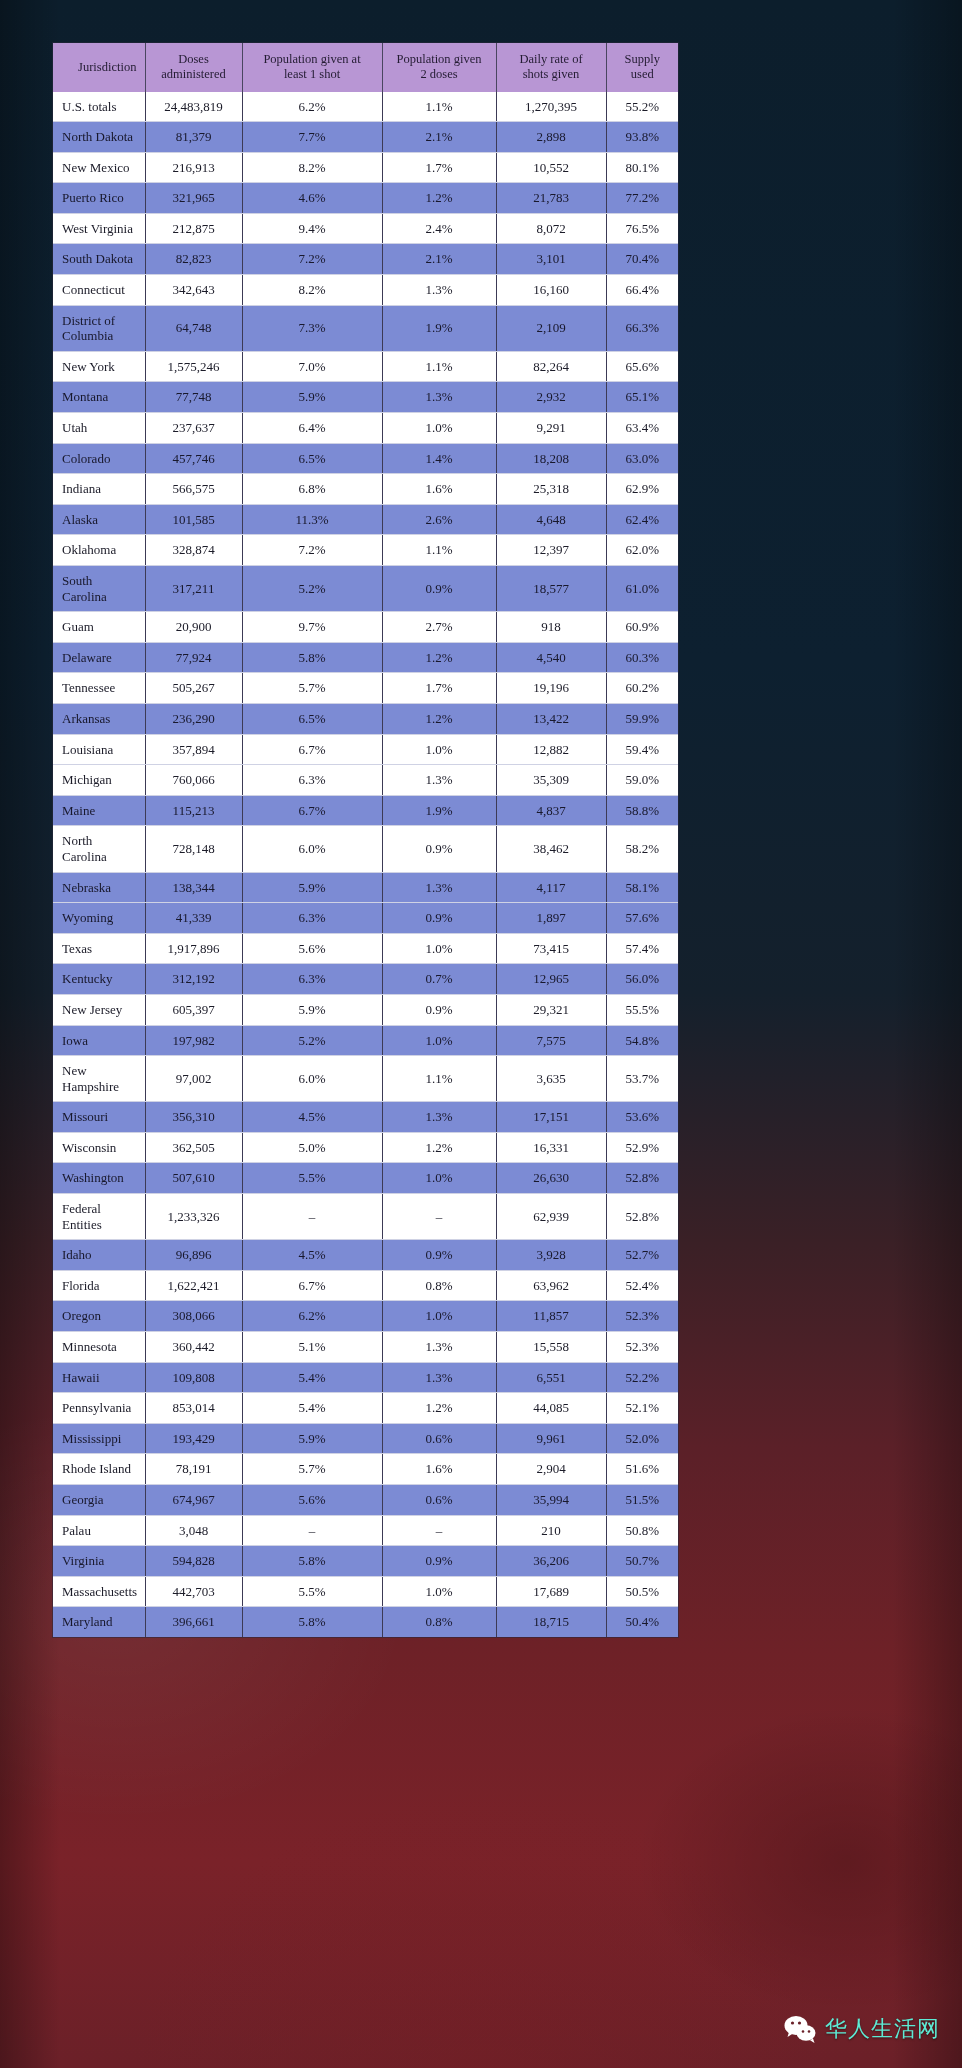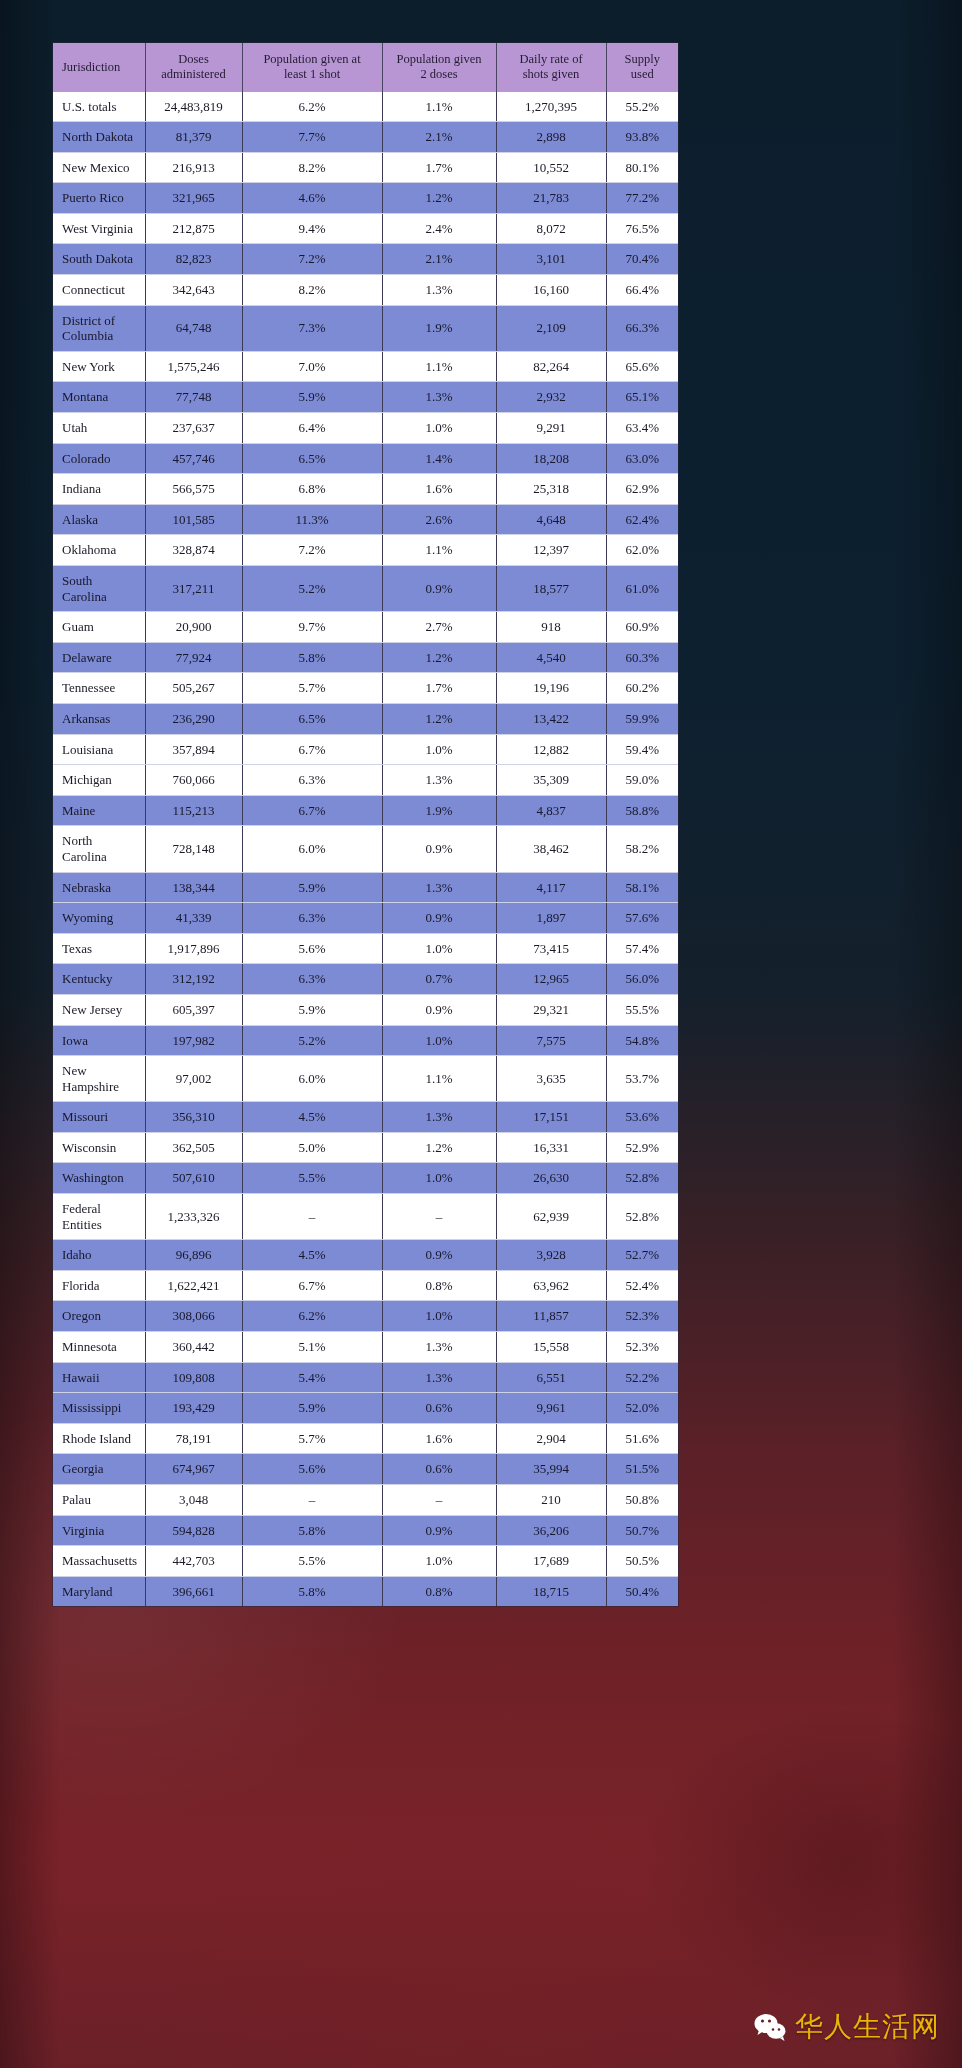--- a/index.html
+++ b/index.html
@@ -79,22 +79,22 @@
     color: #241c33;
     font-weight: normal;
     font-size: 12.5px;
     line-height: 1.22;
     padding: 9px 4px;
     text-align: center;
     border-right: 1px solid #4a4560;
     vertical-align: middle;
   }
   thead th:first-child {
-    text-align: left;
-    padding-left: 9px;
+    text-align: center;
+    padding-left: 21px;
   }
   thead th:last-child { border-right: none; }
 
   tbody td {
     font-size: 13px;
     color: #1b1b28;
     padding: 7px 5px;
     text-align: center;
     border-right: 1px solid #3c3a55;
     border-bottom: 1px solid #cfd2e4;
@@ -123,22 +123,22 @@
     align-items: center;
     gap: 8px;
     z-index: 4;
   }
   #wm-logo {
     width: 34px;
     height: 34px;
     position: relative;
   }
   #wm-text {
-    color: #eab308;
-    font-size: 28px;
+    color: #5eead4;
+    font-size: 22px;
     font-family: "DejaVu Sans", "Liberation Sans", sans-serif;
     letter-spacing: 1px;
     text-shadow: 0 1px 2px rgba(0,0,0,0.5);
   }
 </style>
 </head>
 <body>
 
 <div id="backdrop"></div>
 <div id="backdrop-tex"></div>
@@ -478,20 +478,28 @@
           <td>52.3%</td>
         </tr>
         <tr class="row-even">
           <td>Hawaii</td>
           <td>109,808</td>
           <td>5.4%</td>
           <td>1.3%</td>
           <td>6,551</td>
           <td>52.2%</td>
         </tr>
+        <tr class="row-odd">
+          <td>Pennsylvania</td>
+          <td>853,014</td>
+          <td>5.4%</td>
+          <td>1.2%</td>
+          <td>44,085</td>
+          <td>52.1%</td>
+        </tr>
         <tr class="row-even">
           <td>Mississippi</td>
           <td>193,429</td>
           <td>5.9%</td>
           <td>0.6%</td>
           <td>9,961</td>
           <td>52.0%</td>
         </tr>
         <tr class="row-odd">
           <td>Rhode Island</td>

